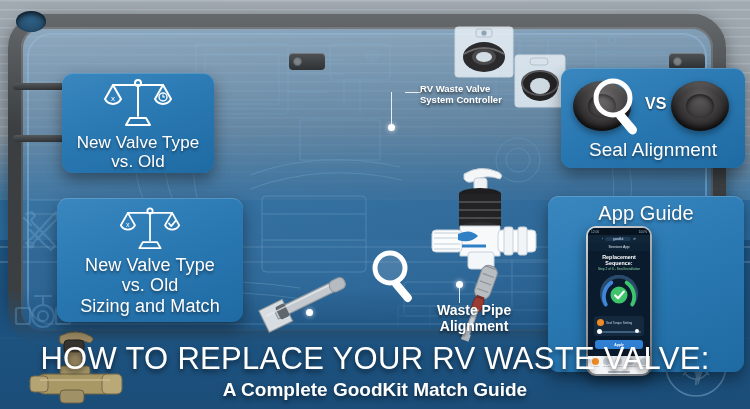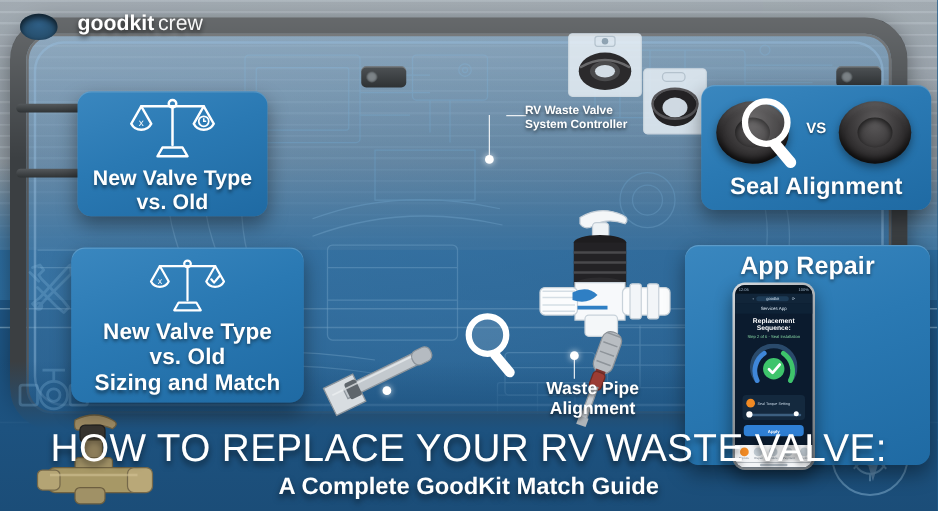--- a/index.html
+++ b/index.html
@@ -107,21 +107,21 @@
   .card {
     position:absolute;
     background:linear-gradient(160deg,#3a87bf 0%, #2a79b3 45%, #1f6aa3 100%);
     border-radius:11px;
     box-shadow:0 7px 16px rgba(0,0,0,.40), inset 0 1px 0 rgba(255,255,255,.18);
     color:#fff;
     text-align:center;
     display:flex; flex-direction:column; align-items:center; justify-content:center;
   }
   .card .card-title {
-    font-weight:bold;
+    font-weight:normal;
     line-height:1.12;
     letter-spacing:.1px;
     text-shadow:0 2px 3px rgba(0,0,0,.45);
     white-space:pre-line;
   }
   .card-1 { left:62px; top:73px;  width:152px; height:100px; }
   .card-1 .card-title { font-size:17px; margin-top:6px; }
   .card-2 { left:57px; top:198px; width:186px; height:124px; }
   .card-2 .card-title { font-size:18px; margin-top:5px; }
   .card-3 { left:561px; top:68px; width:184px; height:100px; }
@@ -149,21 +149,21 @@
   .sc-ring::after{
     content:""; position:absolute; left:15px; top:13px; width:28px; height:24px;
     border-radius:50%;
     background:radial-gradient(ellipse at 50% 40%, #2d6491 0%, #235madd 1%, #1d3f5c 100%);
     box-shadow:inset 0 2px 5px rgba(0,0,0,.7);
   }
   .sc-ring.a { left:6px; }
   .sc-ring.b { left:104px; }
   .sc-vs {
     position:absolute; left:78px; top:18px;
-    font-size:12px; font-weight:bold; color:#fff;
+    font-size:16px; font-weight:bold; color:#fff;
     text-shadow:0 1px 2px rgba(0,0,0,.6);
   }
   .sc-glass { position:absolute; left:22px; top:-2px; width:62px; height:66px; }
 
   
   .phone {
     position:absolute; left:586px; top:226px; width:66px; height:150px;
     border-radius:10px;
     background:linear-gradient(145deg,#d7dadd,#9aa0a5 40%,#6f757a 100%);
     padding:2px;
@@ -525,21 +525,21 @@
       <div class="sc-vs">VS</div>
       <svg class="sc-glass" viewBox="0 0 62 66">
         <circle cx="24" cy="23" r="17" fill="rgba(255,255,255,.10)" stroke="#ffffff" stroke-width="5"></circle>
         <rect x="33" y="34" width="9" height="28" rx="4.5" fill="#ffffff" transform="rotate(-40 37 48)"></rect>
       </svg>
     </div>
     <div class="card-title">Seal Alignment</div>
   </div>
 
   <div class="card card-4">
-    <div class="card-title">App Repair</div>
+    <div class="card-title">App Guide</div>
   </div>
 
   <div class="phone">
     <div class="phone-screen">
       <div class="ph-notch"></div>
       <div class="ph-status">
         <span>12:06</span>
         <span>100%</span>
       </div>
       <div class="ph-urlbar">
@@ -596,22 +596,19 @@
           <div class="ph-nav-ico"></div>
           <div class="ph-nav-lbl">Profile</div>
         </div>
       </div>
       <div class="ph-home">
           <i></i>
         </div>
     </div>
   </div>
 
-  <div class="brand">
-    <b>goodkit</b><span>crew</span>
-  </div>
 
   <div class="footer">
     <div class="line1">HOW TO REPLACE YOUR RV WASTE VALVE:</div>
     <div class="line2">A Complete GoodKit Match Guide</div>
   </div>
 
 </div>
 
 </body></html>

